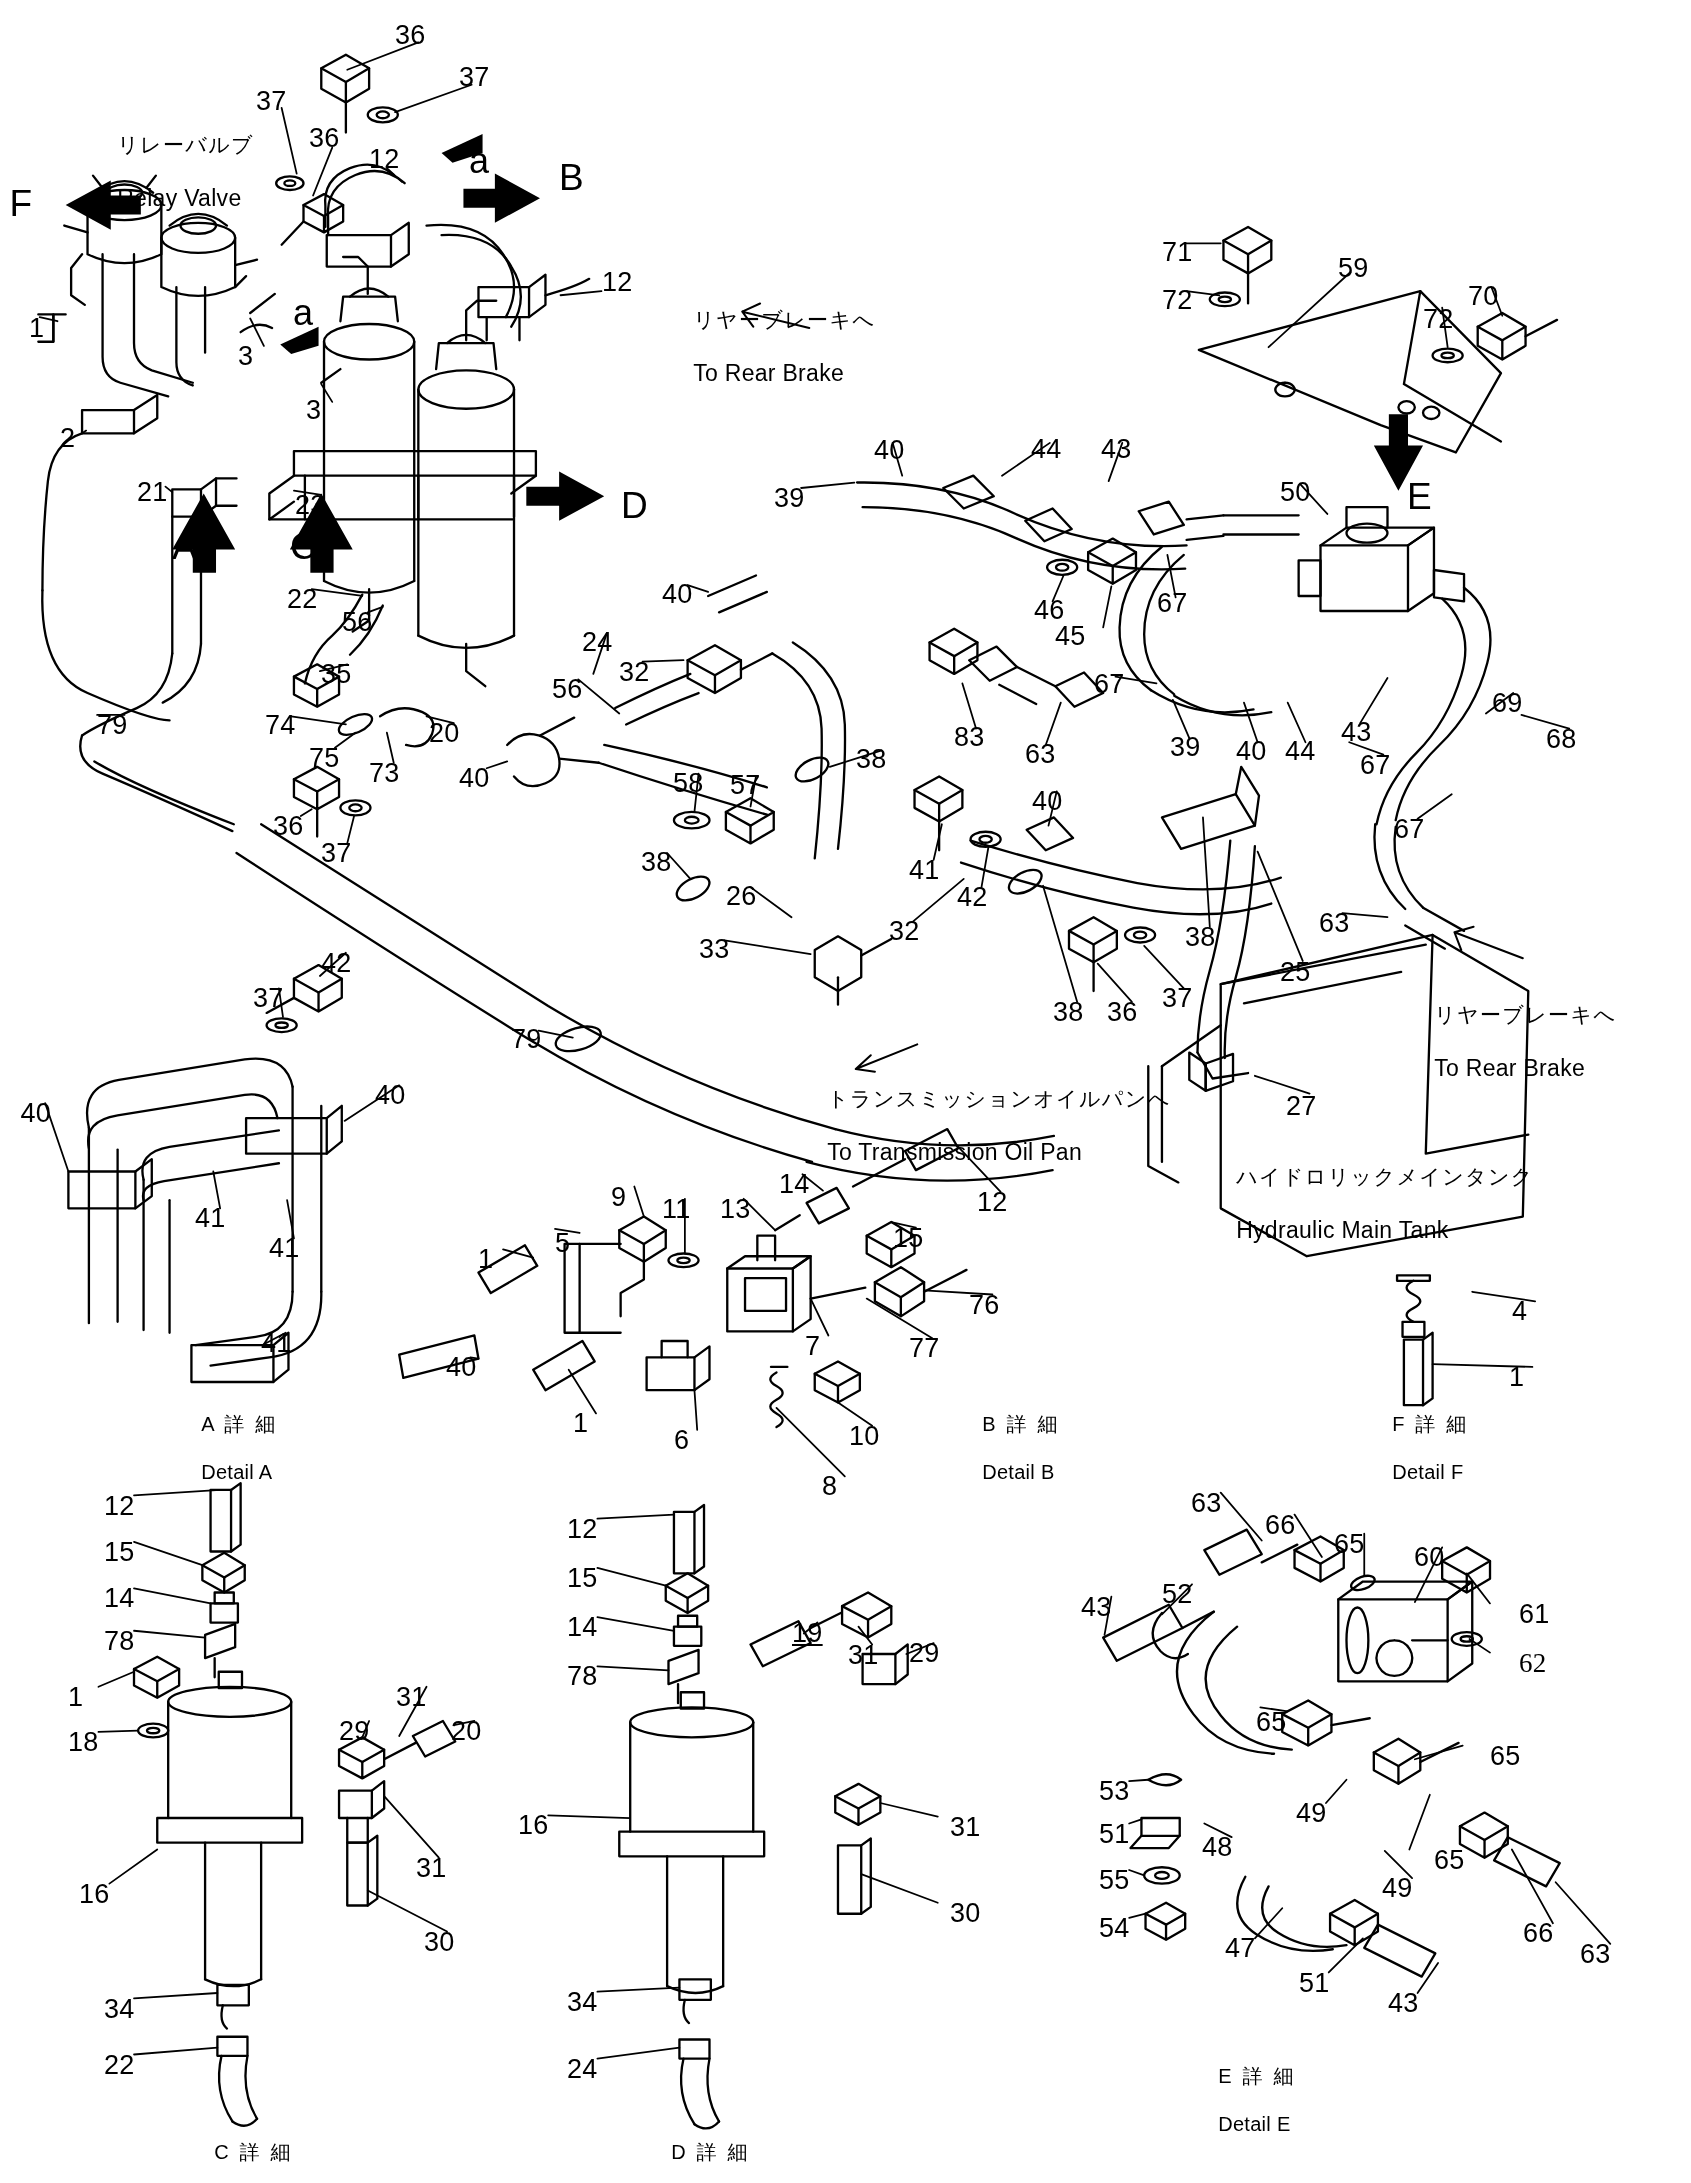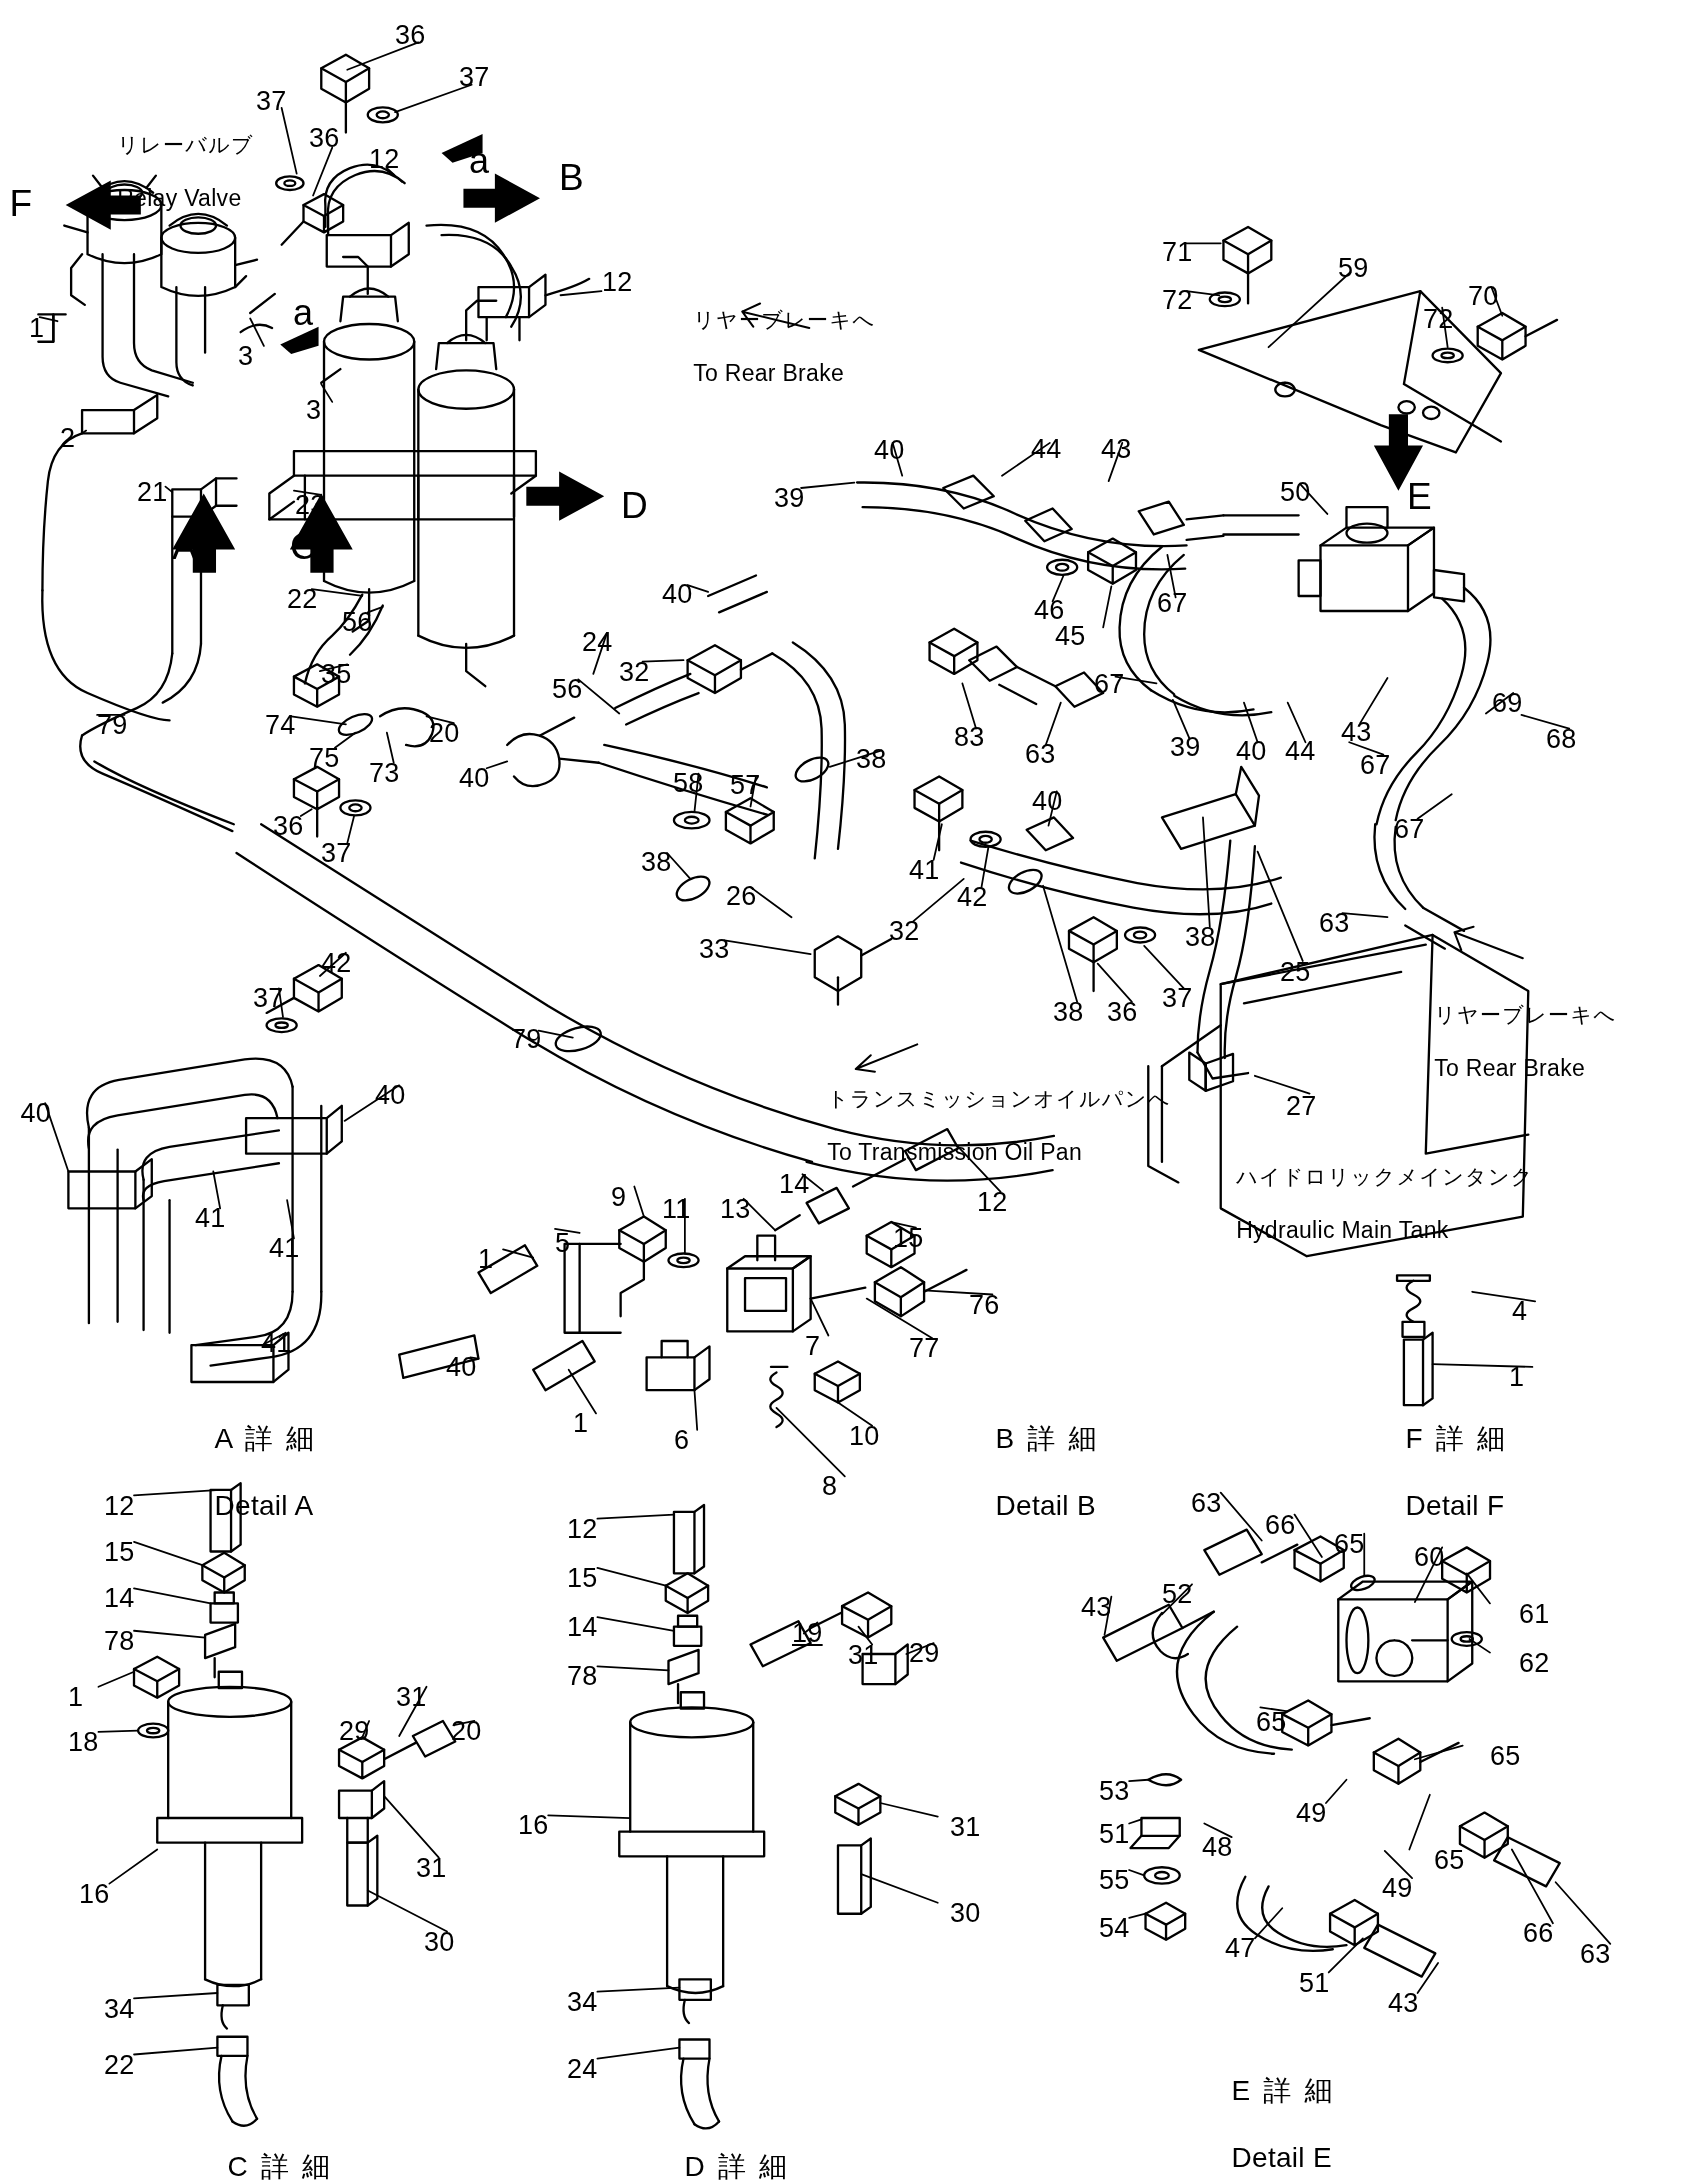--- a/index.html
+++ b/index.html
@@ -38,21 +38,21 @@
   }
   .cap {
     font-size: 23px;
     line-height: 1.18;
   }
   .cap .jp {
     font-size: 21px;
     letter-spacing: 1.4px;
   }
   .detail {
-    font-size: 28px;
+    font-size: 20px;
     line-height: 1.2;
   }
   .detail .jp {
     letter-spacing: 2.7px;
   }
   .big {
     font-size: 37px;
     font-weight: normal;
   }
   .arrowchar {
@@ -906,21 +906,21 @@
         <div class="lbl num" style="left: 518px; top: 1811px;">16</div>
         <div class="lbl num" style="left: 950px; top: 1813px;">31</div>
         <div class="lbl num" style="left: 950px; top: 1899px;">30</div>
         <div class="lbl num" style="left: 567px; top: 1988px;">34</div>
         <div class="lbl num" style="left: 567px; top: 2055px;">24</div>
         <div class="lbl num" style="left: 1191px; top: 1489px;">63</div>
         <div class="lbl num" style="left: 1265px; top: 1511px;">66</div>
         <div class="lbl num" style="left: 1334px; top: 1530px;">65</div>
         <div class="lbl num" style="left: 1414px; top: 1543px;">60</div>
         <div class="lbl num" style="left: 1519px; top: 1600px;">61</div>
-        <div class="lbl num" style="left: 1519px; top: 1649px;">62</div>
+        <div class="lbl num" style="left: 1519px; top: 1649px; font-family: Liberation Serif, serif;">62</div>
         <div class="lbl num" style="left: 1081px; top: 1593px;">43</div>
         <div class="lbl num" style="left: 1162px; top: 1580px;">52</div>
         <div class="lbl num" style="left: 1256px; top: 1708px;">65</div>
         <div class="lbl num" style="left: 1490px; top: 1742px;">65</div>
         <div class="lbl num" style="left: 1434px; top: 1846px;">65</div>
         <div class="lbl num" style="left: 1099px; top: 1777px;">53</div>
         <div class="lbl num" style="left: 1099px; top: 1820px;">51</div>
         <div class="lbl num" style="left: 1202px; top: 1833px;">48</div>
         <div class="lbl num" style="left: 1296px; top: 1799px;">49</div>
         <div class="lbl num" style="left: 1382px; top: 1874px;">49</div>

